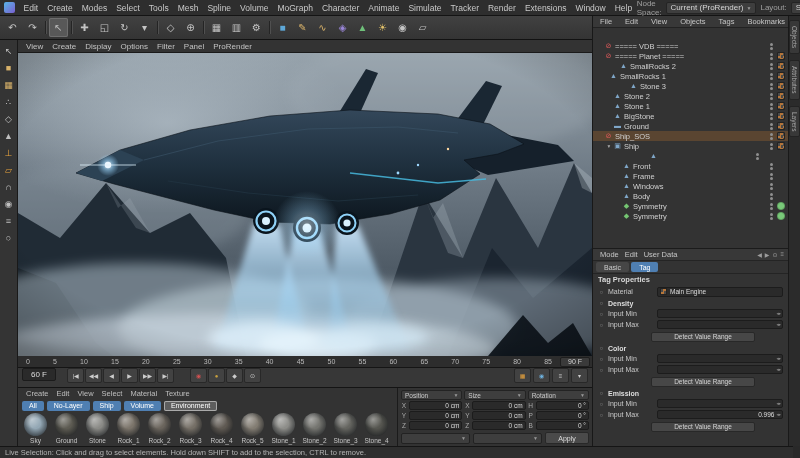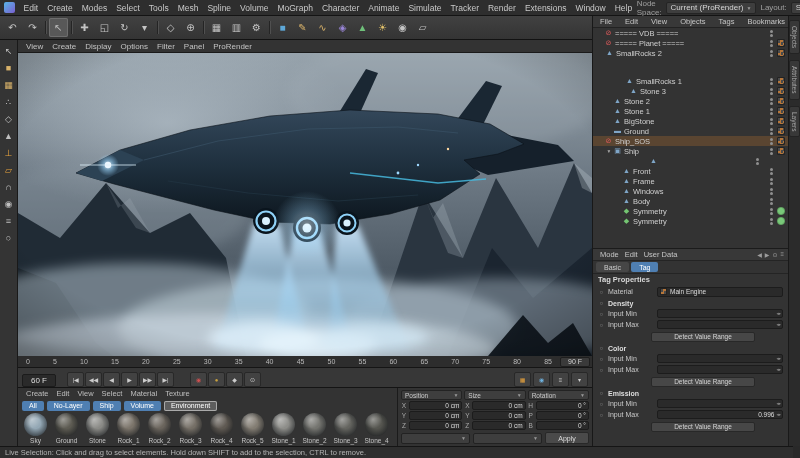--- a/index.html
+++ b/index.html
@@ -36,21 +36,21 @@
   .vmenu{padding:0 4px;white-space:nowrap}
   #vp-canvas{position:absolute;left:0;top:13px;width:574px;height:303px;overflow:hidden;background:#48535e}
   #vp-canvas svg{display:block;width:100%;height:100%}
 
   
   #ruler{position:absolute;left:18px;top:356px;width:574px;height:12px;background:#2d2d2d;border-bottom:1px solid #151515;display:flex;align-items:center;font-size:7px;color:#b9b9b9}
   #ticks{flex:1;display:flex;justify-content:space-between;padding:0 8px}
   #ruler-end{width:30px;height:10px;margin-right:2px;background:#3a3a3a;border:1px solid #1e1e1e;border-radius:2px;display:flex;align-items:center;justify-content:center;font-size:7px;color:#d2d2d2;flex:none}
 
   
-  #animbar{position:absolute;left:18px;top:368px;width:574px;height:20px;background:#373737;border-bottom:1px solid #141414;display:flex;align-items:flex-end;padding:0 4px;gap:11px}
+  #animbar{position:absolute;left:18px;top:368px;width:574px;height:20px;background:#373737;border-bottom:1px solid #141414;display:flex;align-items:flex-start;padding:0 4px;gap:11px}
   #frame-field{width:34px;height:13px;background:#2a2a2a;border:1px solid #1b1b1b;border-radius:2px;font-size:8px;display:flex;align-items:center;justify-content:center;color:#ddd;flex:none}
   .pbtn{min-width:17px;height:15px;background:#424242;border:1px solid #282828;border-radius:2px;display:flex;align-items:center;justify-content:center;font-size:6px;color:#ccc;padding:0 2px}
   #recgroup{display:flex;gap:1px;margin-left:5px}
   #animright{margin-left:auto;display:flex;gap:2px}
 
   
   #matpanel{position:absolute;left:18px;top:388px;width:380px;height:58px;background:#333;border-right:1px solid #1b1b1b}
   #mat-menu{height:11px;display:flex;gap:2px;padding:0 5px;align-items:center;font-size:7.5px;color:#bfbfbf}
   .mmenu{padding:0 3px}
   #mat-tabs{height:13px;display:flex;gap:3px;padding:0 4px;align-items:center}
@@ -513,51 +513,51 @@
   <div id="rightpanel">
     <div id="om-menu">
         <span class="ommenu">File</span>
         <span class="ommenu">Edit</span>
         <span class="ommenu">View</span>
         <span class="ommenu">Objects</span>
         <span class="ommenu">Tags</span>
         <span class="ommenu">Bookmarks</span>
       </div>
     <div id="om-tree">
-        <div class="trow" style="padding-left: 3px;">
+        <div class="trow" style="padding-left: 3px; margin-top: 13px;">
         <span class="texp"></span>
         <span class="tico2" style="color: rgb(224, 90, 90);">⊘</span>
         <span class="tlbl">===== VDB =====</span>
         <span class="tdots">
             <i></i>
             <i></i>
           </span>
         <span class="tagbox tag-none"></span>
       </div>
         <div class="trow" style="padding-left: 3px;">
         <span class="texp"></span>
         <span class="tico2" style="color: rgb(224, 90, 90);">⊘</span>
         <span class="tlbl">===== Planet =====</span>
         <span class="tdots">
             <i></i>
             <i></i>
           </span>
         <span class="tagbox tag-mat"></span>
       </div>
-        <div class="trow" style="padding-left: 4px;">
+        <div class="trow" style="padding-left: 18px;">
         <span class="texp"></span>
         <span class="tico2" style="color: rgb(127, 166, 200);">▲</span>
         <span class="tlbl">SmallRocks 2</span>
         <span class="tdots">
             <i></i>
             <i></i>
           </span>
         <span class="tagbox tag-mat"></span>
       </div>
-        <div class="trow" style="padding-left: 24px; margin-top: 18px;">
+        <div class="trow" style="padding-left: 8px;">
         <span class="texp"></span>
         <span class="tico2" style="color: rgb(127, 166, 200);">▲</span>
         <span class="tlbl">SmallRocks 1</span>
         <span class="tdots">
             <i></i>
             <i></i>
           </span>
         <span class="tagbox tag-mat"></span>
       </div>
         <div class="trow" style="padding-left: 28px;">

